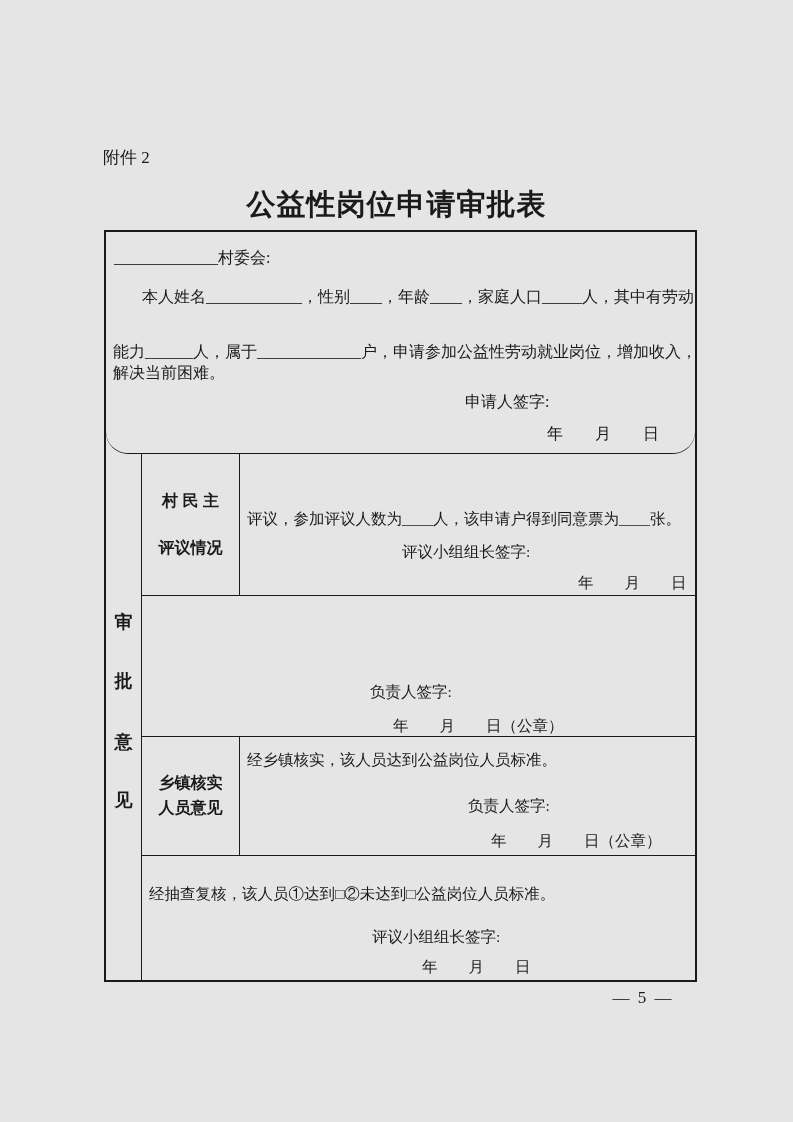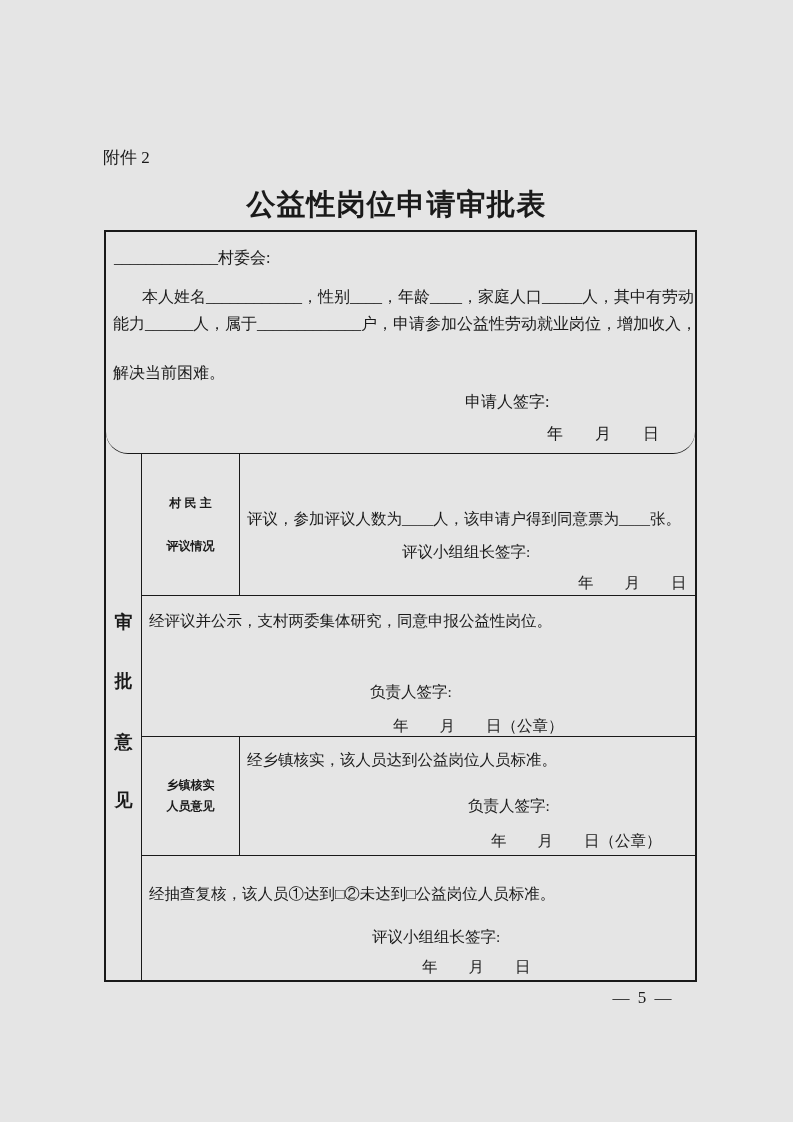--- a/index.html
+++ b/index.html
@@ -21,21 +21,21 @@
   .form {
     position:absolute; left:104px; top:230px; width:589px; height:748px;
     border:2px solid #1a1a1a; box-sizing:content-box;
   }
 
   
   .app-section { position:relative; height:221px; border-bottom:1px solid #1a1a1a; font-size:16px; overflow:hidden;border-radius:22px; }
   .app-section .line { position:absolute; white-space:pre; }
   .app-salutation { left:8px;  top:16px; }
   .app-b1        { left:36px; top:55px; }
-  .app-b2        { left:7px;  top:82px; }
+  .app-b2        { left:7px;  top:110px; }
   .app-b3        { left:7px;  top:131px; }
   .app-sig       { left:359px; top:160px; }
   .app-date      { left:441px; top:192px; }
 
   
   .approval { display:flex; height:526px; }
   .side-col {
     width:35px; border-right:1px solid #1a1a1a;
     display:flex; align-items:center; justify-content:center; overflow:hidden;
   }
@@ -46,21 +46,21 @@
   }
   .rows { flex:1; display:flex; flex-direction:column; }
   .row { display:flex; border-bottom:1px solid #1a1a1a; }
   .row:last-child { border-bottom:none; }
   .row-1 { height:141px; } .row-2 { height:140px; } .row-3 { height:118px; } .row-4 { height:124px; }
 
   .label-col {
     width:97px; border-right:1px solid #1a1a1a;
     display:flex; flex-direction:column; align-items:center; justify-content:center;
     font-family:"Liberation Sans","DejaVu Sans",sans-serif;
-    font-weight:bold; font-size:12px; text-align:center;
+    font-weight:bold; font-size:16px; text-align:center;
   }
   .label-col.spread  { gap:26px; }
   .label-col.compact { gap:4px; }
   .label-col .lbl { white-space:pre; }
 
   .content-col { flex:1; position:relative; font-size:15.5px; overflow:hidden; }
   .content-col .cl { position:absolute; white-space:pre; }
 
   
   .r0-l1  { left:34px;  top:17px; }
@@ -120,21 +120,20 @@
           </div>
           <div class="content-col">
             <div class="cl r0-l2">评议，参加评议人数为____人，该申请户得到同意票为____张。</div>
             <div class="cl r0-sig">评议小组组长签字:</div>
             <div class="cl r0-dt">年　　月　　日</div>
           </div>
         </div>
 
         <div class="row row-2">
           <div class="content-col">
-            <div class="cl r1-l1">经评议并公示，支村两委集体研究，同意申报公益性岗位。</div>
             <div class="cl r1-sig">负责人签字:</div>
             <div class="cl r1-dt">年　　月　　日（公章）</div>
           </div>
         </div>
 
         <div class="row row-3">
           <div class="label-col compact">
             <div class="lbl">乡镇核实</div>
             <div class="lbl">人员意见</div>
           </div>

